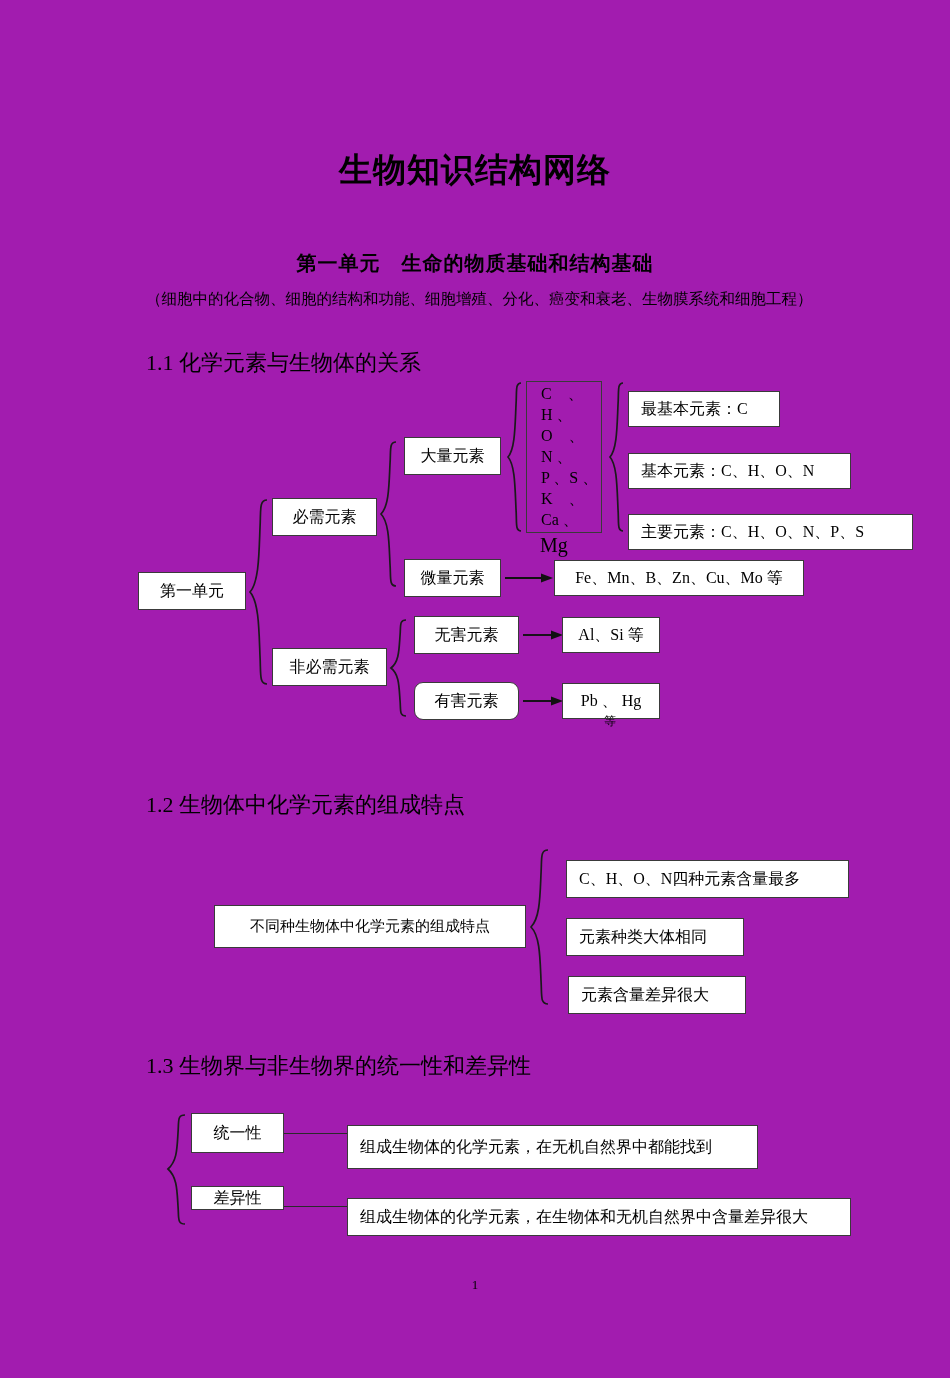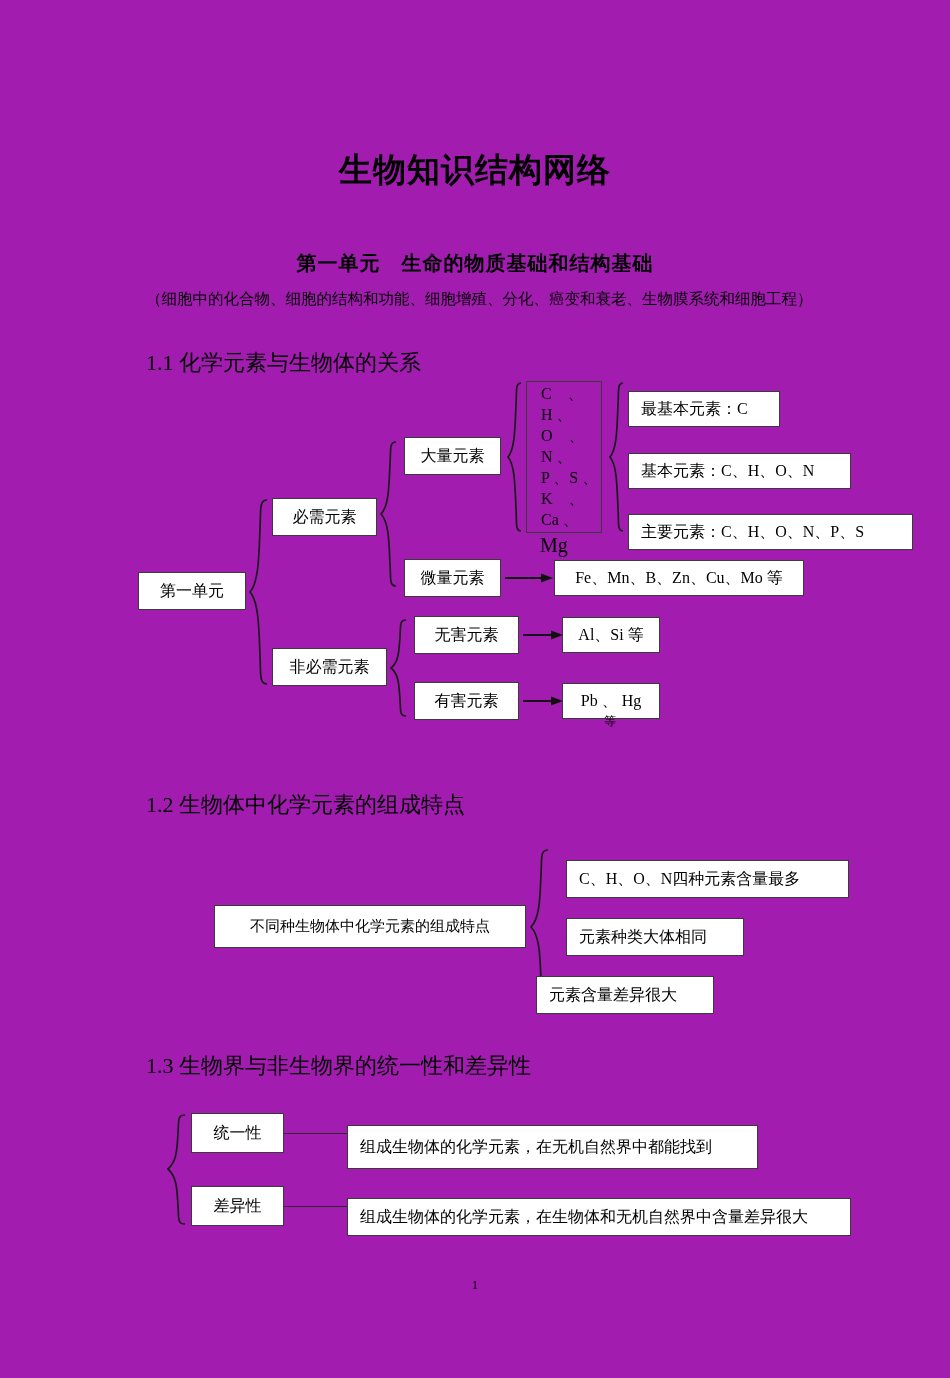--- a/index.html
+++ b/index.html
@@ -206,21 +206,21 @@
   </div>
   <div class="box" style="left:554px; top:560px; width:250px; height:36px;">Fe、Mn、B、Zn、Cu、Mo 等</div>
 
   <div class="brace" style="left:388px; top:618px; width:20px; height:100px;">
     <svg width="20" height="100" viewBox="0 0 20 100">
       <path d="M18 2 C11 2 13 8 12 18 C11 32 11 44 3 50 C11 56 11 68 12 82 C13 92 11 98 18 98" fill="none" stroke="#1a1a1a" stroke-width="1.7"></path>
     </svg>
   </div>
 
   <div class="box" style="left:414px; top:616px; width:105px; height:38px;">无害元素</div>
-  <div class="box" style="left:414px; top:682px; width:105px; height:38px;">有害元素</div>
+  <div class="box" style="left:414px; top:682px; width:105px; height:38px;border-radius:9px;">有害元素</div>
 
   <div class="arrow" style="left:523px; top:629px; width:40px;">
     <svg width="40" height="12" viewBox="0 0 40 12">
       <line x1="0" y1="6" x2="30" y2="6" stroke="#111" stroke-width="1.9"></line>
       <polygon points="40,6 28,1.5 28,10.5" fill="#111"></polygon>
     </svg>
   </div>
   <div class="box" style="left:562px; top:617px; width:98px; height:36px;">Al、Si 等</div>
 
   <div class="arrow" style="left:523px; top:695px; width:40px;">
@@ -235,30 +235,30 @@
   <div class="box" style="left:214px; top:905px; width:312px; height:43px; font-size:15px;">不同种生物体中化学元素的组成特点</div>
 
   <div class="brace" style="left:528px; top:848px; width:22px; height:158px;">
     <svg width="22" height="158" viewBox="0 0 22 158">
       <path d="M20 2 C12 2 14 10 13 26 C12 48 12 70 3 79 C12 88 12 110 13 132 C14 148 12 156 20 156" fill="none" stroke="#1a1a1a" stroke-width="1.7"></path>
     </svg>
   </div>
 
   <div class="box left" style="left:566px; top:848px; width:283px; height:38px;">C、H、O、N四种元素含量最多</div>
   <div class="box left" style="left:566px; top:906px; width:178px; height:38px;">元素种类大体相同</div>
-  <div class="box left" style="left:536px; top:964px; width:178px; height:38px;">元素含量差异很大</div>
+  <div class="box left" style="left:568px; top:964px; width:178px; height:38px;">元素含量差异很大</div>
 
   <div class="brace" style="left:165px; top:1113px; width:22px; height:113px;">
     <svg width="22" height="113" viewBox="0 0 22 113">
       <path d="M20 2 C12 2 14 8 13 20 C12 36 12 48 3 56 C12 64 12 77 13 93 C14 105 12 111 20 111" fill="none" stroke="#1a1a1a" stroke-width="1.7"></path>
     </svg>
   </div>
 
   <div class="box" style="left:191px; top:1113px; width:93px; height:40px;">统一性</div>
-  <div class="box" style="left:191px; top:1186px; width:93px; height:40px;">差异性</div>
+  <div class="box" style="left:191px; top:1186px; width:93px; height:24px;">差异性</div>
 
   <div class="hline" style="left:284px; top:1133px; width:64px;"></div>
   <div class="hline" style="left:284px; top:1206px; width:64px;"></div>
 
   <div class="box left" style="left:347px; top:1113px; width:411px; height:44px;">组成生物体的化学元素，在无机自然界中都能找到</div>
   <div class="box left" style="left:347px; top:1186px; width:504px; height:38px;">组成生物体的化学元素，在生物体和无机自然界中含量差异很大</div>
 
   <div class="page-num">1</div>
 
 </div>

